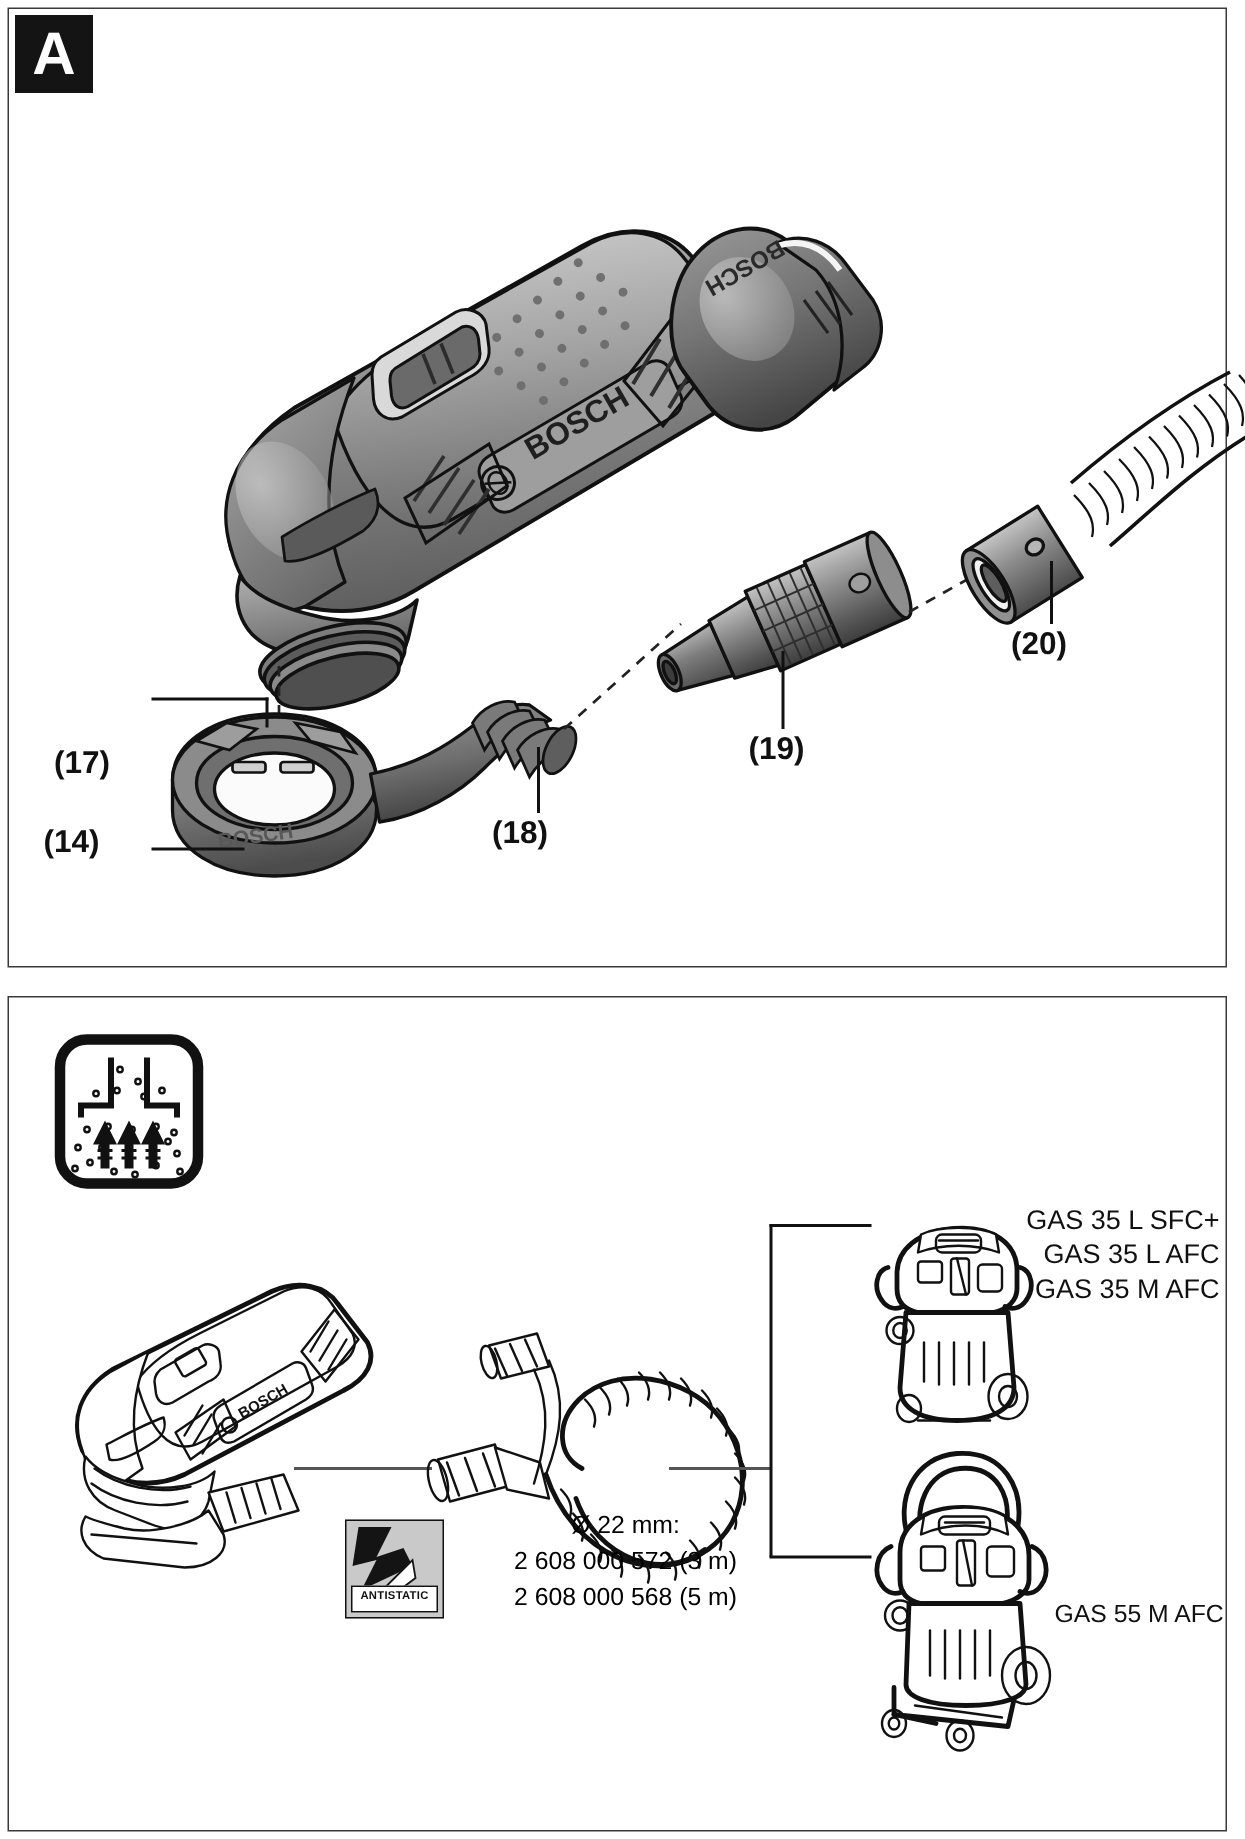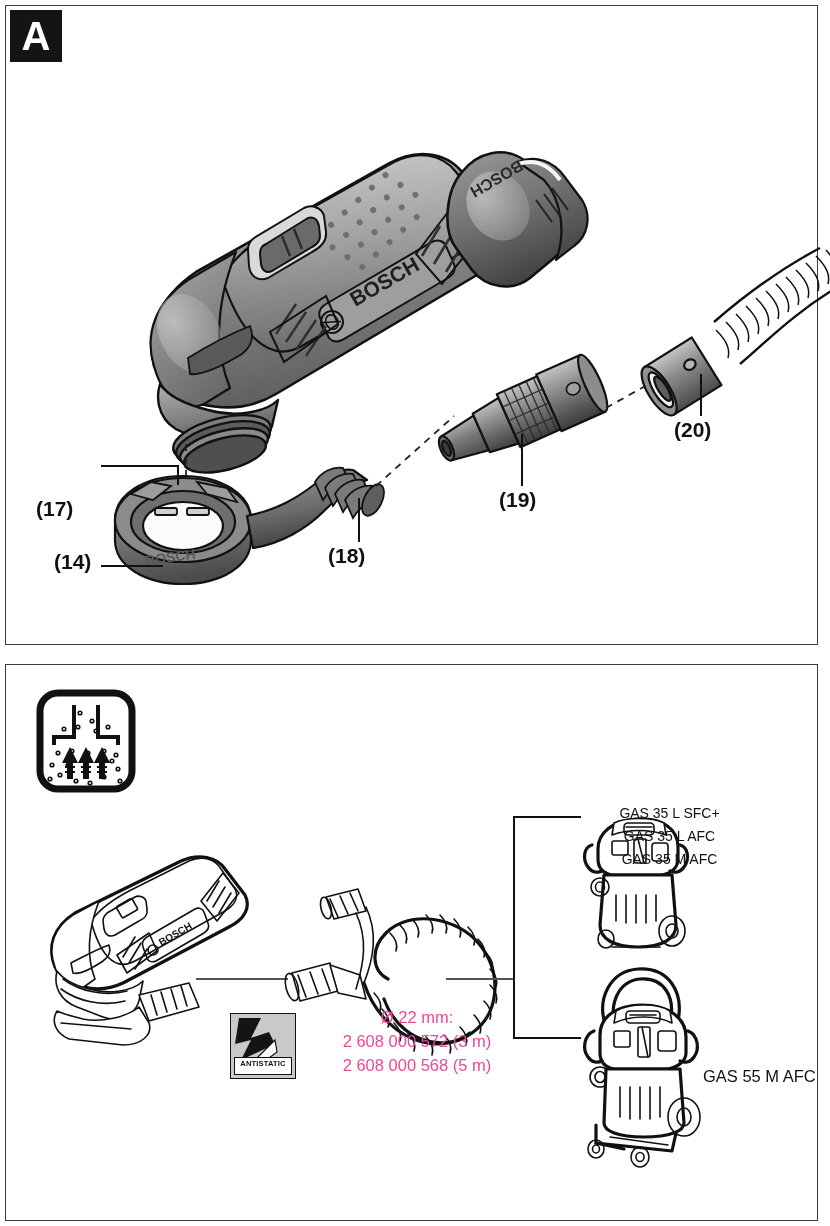--- a/index.html
+++ b/index.html
@@ -23,24 +23,24 @@
 
   svg{display:block;overflow:visible;}
   .art{position:absolute;}
 
   
   .lineart path,.lineart line,.lineart polyline,.lineart circle,.lineart ellipse,.lineart rect,.lineart polygon{
     fill:none;stroke:#111;stroke-width:1.6;stroke-linejoin:round;stroke-linecap:round;}
   .lineart .fillw{fill:#fff;}
   .lineart .thick{stroke-width:3.2;}
 
-  .models{position:absolute;text-align:center;font-size:14px;line-height:23px;color:#111;white-space:nowrap;}
+  .models{position:absolute;text-align:right;font-size:18px;line-height:23px;color:#111;white-space:nowrap;}
   .model-single{position:absolute;font-size:16.5px;color:#111;white-space:nowrap;}
 
-  .hose-spec{position:absolute;text-align:center;font-size:16.5px;line-height:24px;color:#ec4899;white-space:nowrap;}
+  .hose-spec{position:absolute;text-align:center;font-size:16.5px;line-height:24px;color:#000000;white-space:nowrap;}
 
   .antistatic{position:absolute;width:66px;height:66px;border:1.4px solid #111;background:#c9c9c9;box-sizing:border-box;}
   .antistatic .badge{position:absolute;left:3px;right:3px;bottom:3px;height:18px;background:#fff;border:1.2px solid #111;
     box-sizing:border-box;font-size:7.5px;font-weight:bold;text-align:center;line-height:12px;letter-spacing:.2px;color:#111;}
 
   .bracket{position:absolute;background:#111;}
 </style>
 </head>
 <body>
 
@@ -331,21 +331,21 @@
           <path d="M180 22 C192 34 194 42 192 50"></path>
           <path d="M190 16 C200 27 202 35 200 43"></path>
         </g>
       </g>
     </svg>
 
     <div class="callout" style="left:30px;top:444px;margin-top:47px;">(17)</div>
     <div class="lead lead-h" style="left:95px;top:459px;width:78px;"></div>
     <div class="lead" style="left:171px;top:459px;width:1.6px;height:20px;"></div>
 
-    <div class="callout" style="left:48px;top:544px;">(14)</div>
+    <div class="callout" style="left:23px;top:544px;">(14)</div>
     <div class="lead lead-h" style="left:95px;top:559px;width:62px;"></div>
 
     <div class="callout" style="left:322px;top:538px;">(18)</div>
     <div class="lead lead-v" style="left:352px;top:492px;height:44px;"></div>
 
     <div class="callout" style="left:493px;top:482px;text-align:right;">(19)</div>
     <div class="lead lead-v" style="left:515px;top:428px;height:52px;"></div>
 
     <div class="callout" style="left:668px;top:412px;">(20)</div>
     <div class="lead lead-v" style="left:694px;top:368px;height:42px;"></div>

